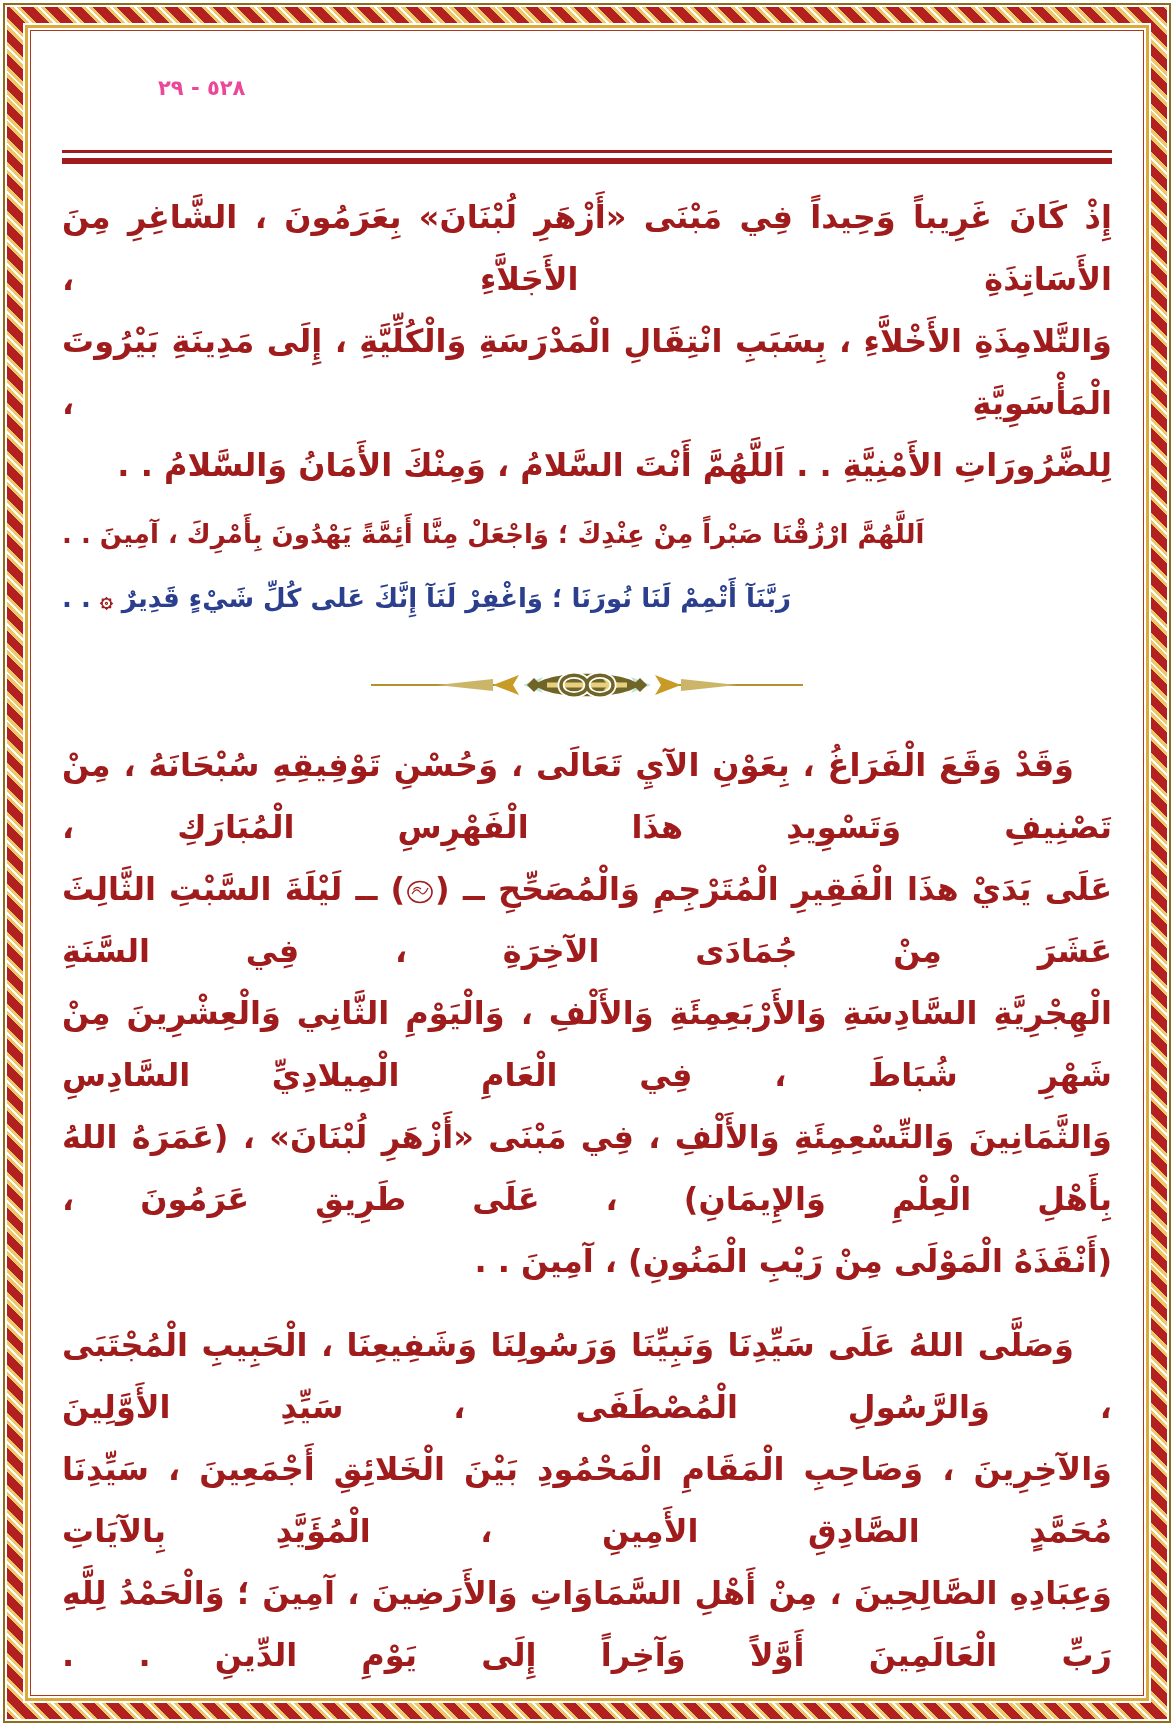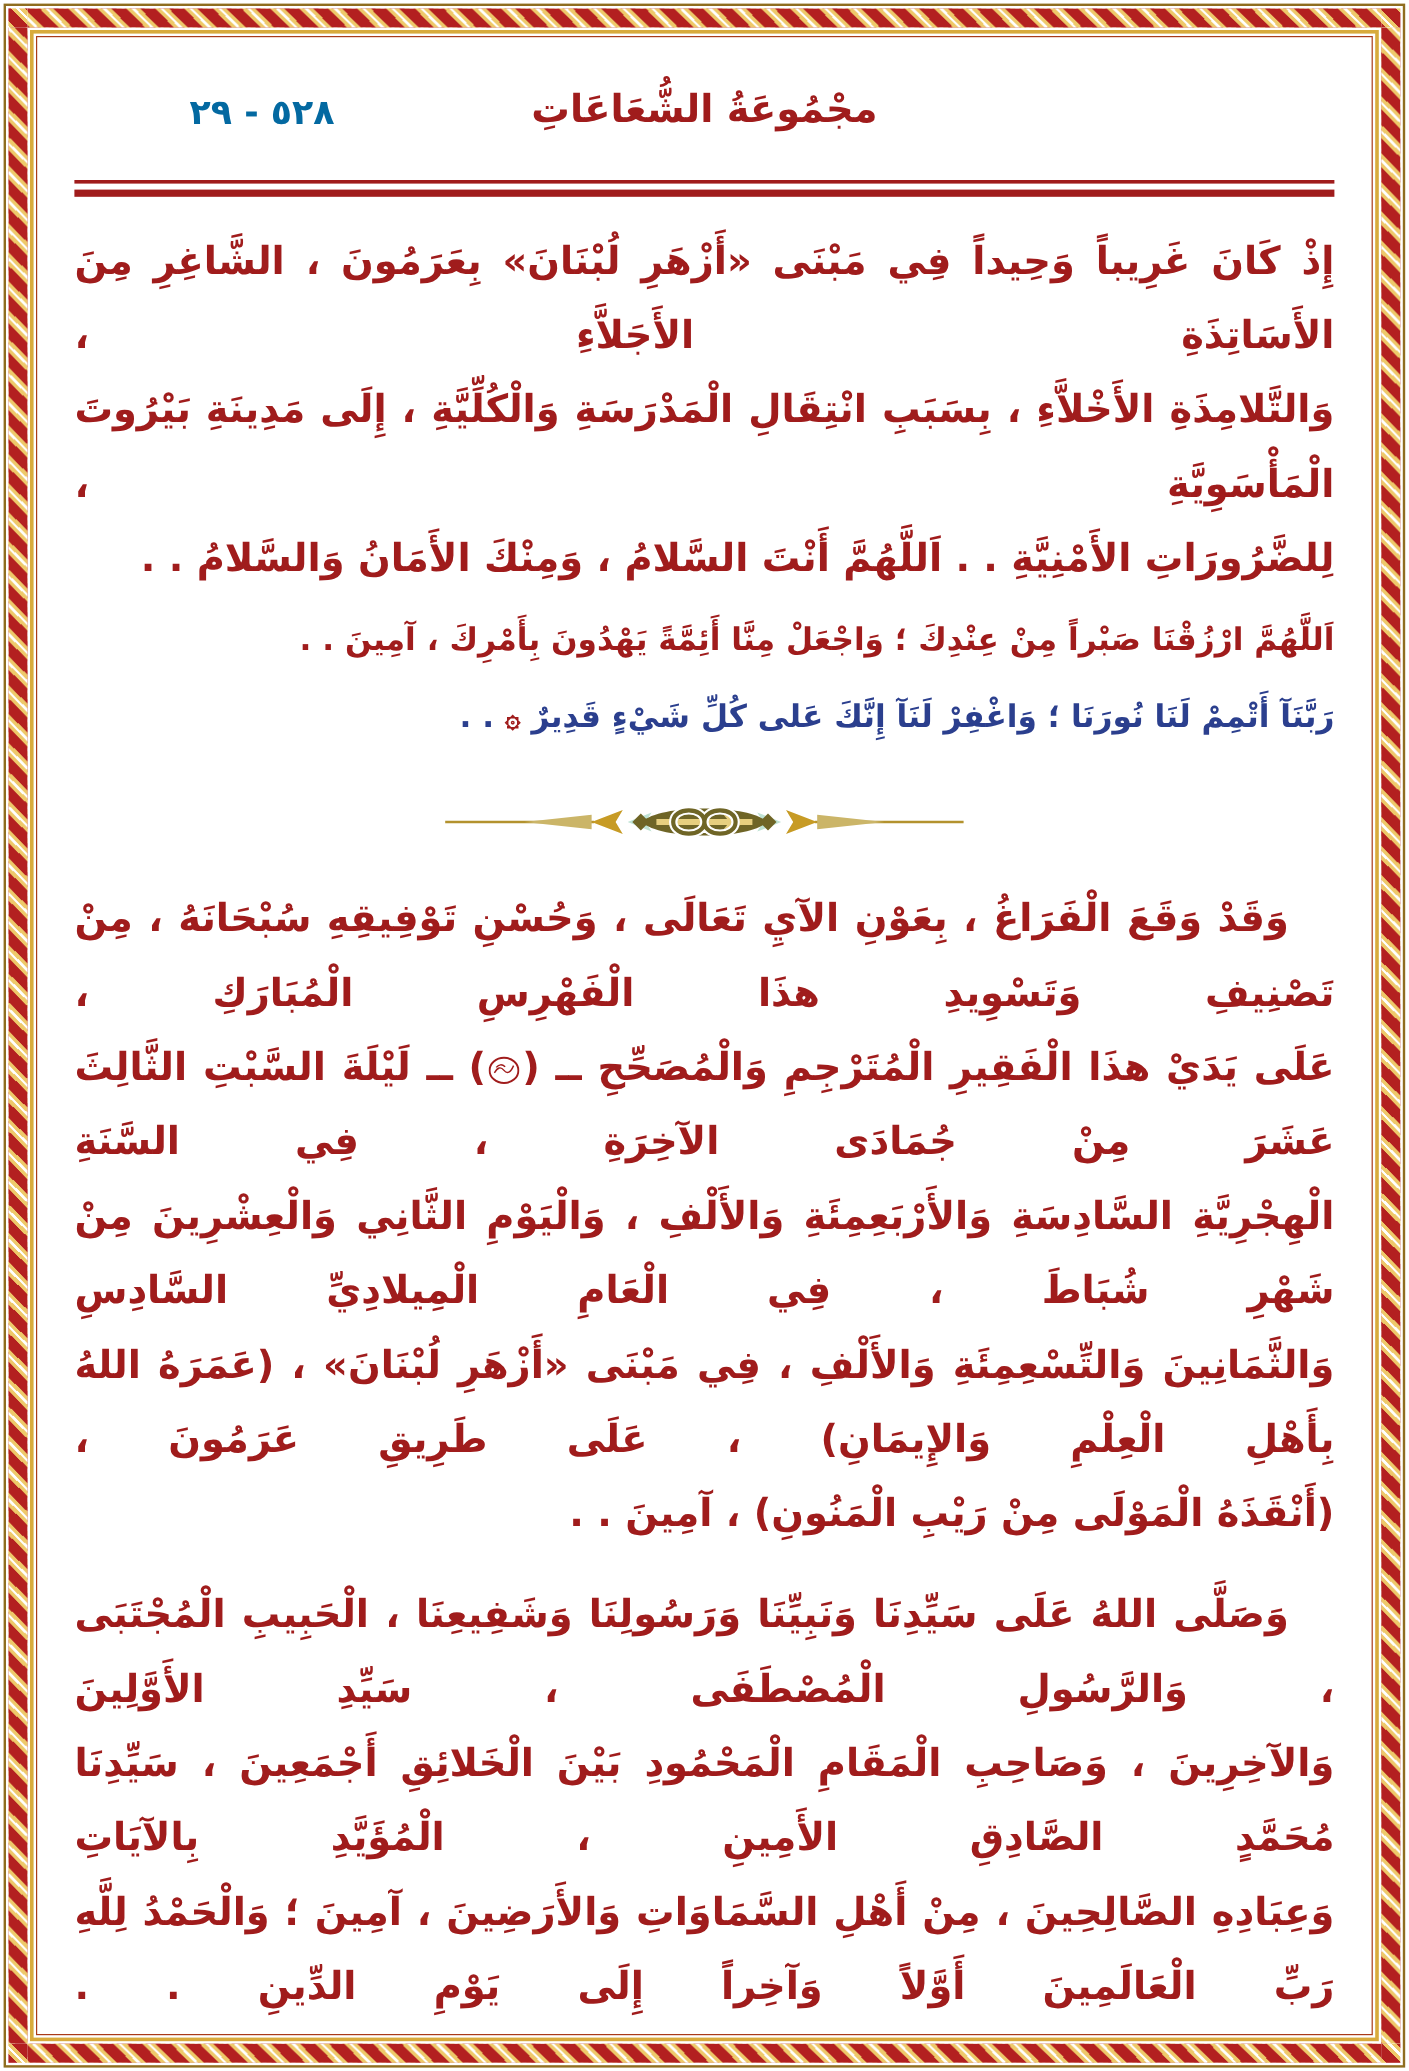--- a/index.html
+++ b/index.html
@@ -11,28 +11,28 @@
   .f2{position:absolute;inset:7px;border:16px solid;pointer-events:none;
       border-image:repeating-linear-gradient(45deg,#b32020 0 5px,#eec96a 5px 8px,#ffffff 8px 10px,#eec96a 10px 13px,#b32020 13px 17px) 16 round;}
   .f3{position:absolute;inset:25px;border:3px solid #d8ab3c;pointer-events:none;}
   .f4{position:absolute;inset:30px;border:1px solid #a93b18;pointer-events:none;}
 
   .content{position:absolute;inset:34px;padding:16px 28px 0 28px;direction:rtl;box-sizing:border-box;}
 
   
   .hdr{position:relative;height:64px;margin-top:22px;}
   .title{position:absolute;right:0;left:0;text-align:center;font-size:32px;font-weight:bold;color:#a01c1c;}
-  .pgnum{position:absolute;left:96px;top:4px;font-size:29px;font-weight:bold;color:#0369a1;letter-spacing:2px;}
+  .pgnum{position:absolute;left:96px;top:4px;font-size:21px;font-weight:bold;color:#ec4899;letter-spacing:2px;}
   .rule{margin-top:14px;height:5px;border-top:3px solid #a01c1c;border-bottom:6px solid #a01c1c;}
 
   
   .line{font-size:32px;font-weight:bold;color:#a01c1c;line-height:62px;text-align:right;white-space:normal;}
   .stretch{text-align:justify;text-align-last:justify;text-justify:inter-word;}
   .indent{text-indent:38px;}
-  .center{text-align:right;}
+  .center{text-align:left;}
   .blue{color:#2b3f8e;}
   .big{font-size:26px;line-height:64px;}
   .vmark{color:#a01c1c;font-size:22px;}
   .blk{margin-top:22px;}
   .blk-sm{margin-top:6px;}
 
   .seal{display:inline-block;vertical-align:-4px;margin:0 2px;}
 
   .divider-wrap{text-align:center;margin:30px 0 18px 0;}
 </style>
@@ -41,21 +41,20 @@
 
 <div class="page">
   <div class="f1"></div>
   <div class="f2"></div>
   <div class="f3"></div>
   <div class="f4"></div>
 
   <div class="content">
 
     <div class="hdr">
-      <div class="title">مجْمُوعَةُ الشُّعَاعَاتِ</div>
       <div class="pgnum">٥٢٨ - ٢٩</div>
     </div>
     <div class="rule"></div>
 
     <div class="blk">
       <div class="line stretch">إِذْ كَانَ غَرِيباً وَحِيداً فِي مَبْنَى «أَزْهَرِ لُبْنَانَ» بِعَرَمُونَ ، الشَّاغِرِ مِنَ الأَسَاتِذَةِ الأَجَلاَّءِ ،</div>
       <div class="line stretch">وَالتَّلامِذَةِ الأَخْلاَّءِ ، بِسَبَبِ انْتِقَالِ الْمَدْرَسَةِ وَالْكُلِّيَّةِ ، إِلَى مَدِينَةِ بَيْرُوتَ الْمَأْسَوِيَّةِ ،</div>
       <div class="line">لِلضَّرُورَاتِ الأَمْنِيَّةِ . .  اَللَّهُمَّ أَنْتَ السَّلامُ ، وَمِنْكَ الأَمَانُ وَالسَّلامُ . .</div>
     </div>
 

